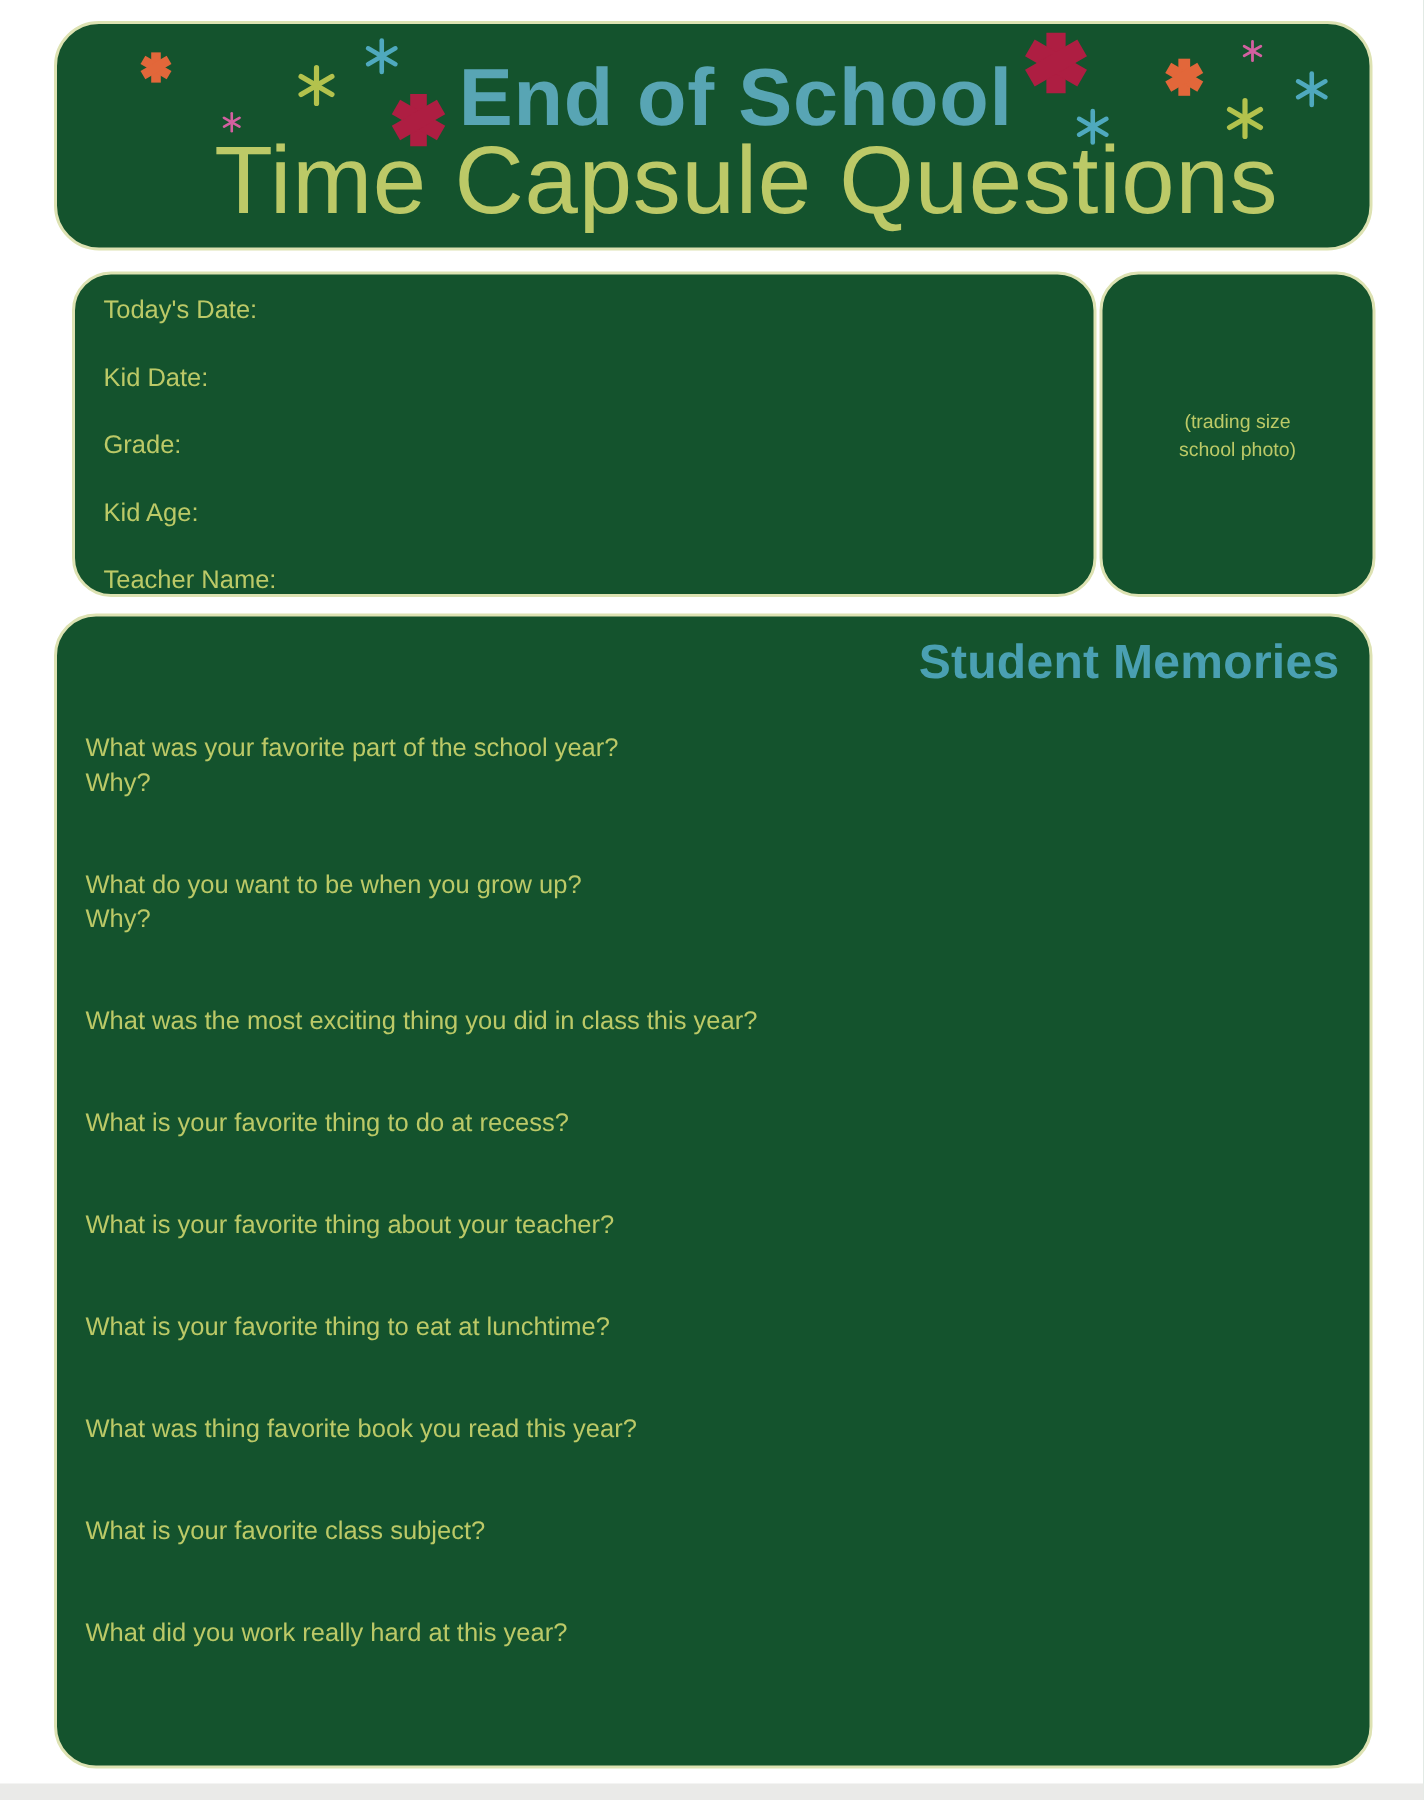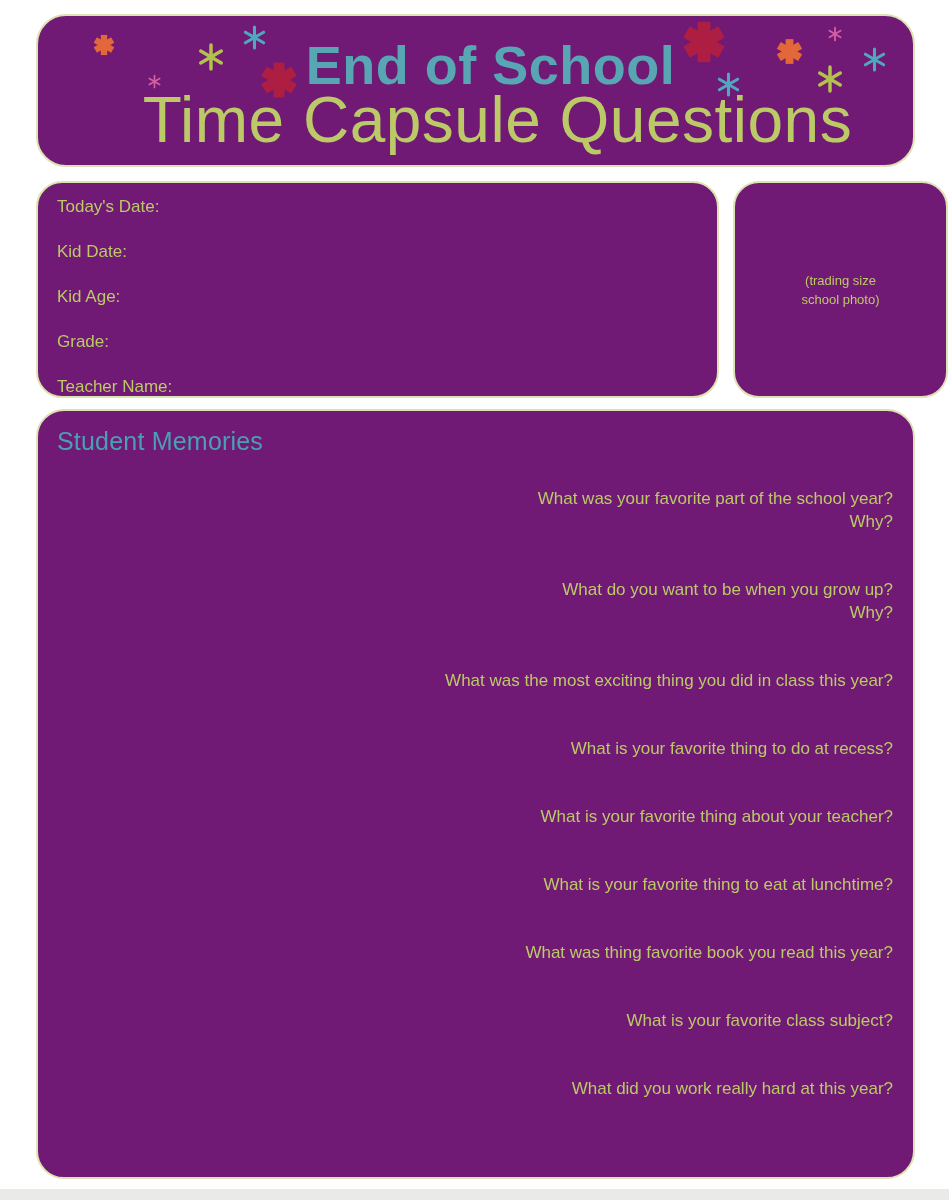--- a/index.html
+++ b/index.html
@@ -6,21 +6,21 @@
   html, body { background: #ffffff; }
   body {
     font-family: "Liberation Sans", sans-serif;
     width: 949px; height: 1200px;
     position: relative; overflow: hidden;
   }
   .page { position: absolute; inset: 0; background: #ffffff; }
 
   .box {
     position: absolute;
-    background: #701a75;
+    background: #14532d;
     border: 2px solid var(--border, #dde2b2);
     border-radius: 28px;
   }
 
   
   .header-box { left: 36px; top: 14px; width: 879px; height: 153px; border-radius: 30px; }
   .deco-layer { position: absolute; inset: 0; pointer-events: none; }
   .title1 {
     position: relative; margin-top: 21px; text-align: center;
     transform: translateX(15px);
@@ -28,37 +28,37 @@
     letter-spacing: 0.5px; color: var(--teal, #58a5b4);
   }
   .title2 {
     position: relative; text-align: center;
     transform: translateX(22px);
     font-size: 64px; line-height: 54px; font-weight: normal;
     letter-spacing: 0.5px; color: var(--green, #bcc967);
   }
 
   
-  .form-box { left: 36px; top: 181px; width: 683px; height: 217px; border-radius: 26px; padding: 14px 0 0 19px; }
+  .form-box { left: 48px; top: 181px; width: 683px; height: 217px; border-radius: 26px; padding: 14px 0 0 19px; }
   .form-row { height: 45px; font-size: 17px; line-height: 20px; color: var(--green, #bcc967); }
 
   
   .photo-box {
-    left: 733px; top: 181px; width: 215px; height: 217px; border-radius: 26px;
+    left: 733px; top: 181px; width: 184px; height: 217px; border-radius: 26px;
     display: flex; align-items: center; justify-content: center;
   }
   .photo-text { text-align: center; font-size: 13px; line-height: 19px; color: var(--green, #bcc967); }
 
   
   .main-box { left: 36px; top: 409px; width: 879px; height: 770px; border-radius: 28px; padding: 14px 20px 0 19px; }
   .section-title {
-    text-align: left; font-size: 25px; line-height: 32px; font-weight: normal;
+    text-align: right; font-size: 32px; line-height: 32px; font-weight: bold;
     color: var(--teal2, #4aa0b2); letter-spacing: 0.2px;
   }
-  .questions { margin-top: 30px; text-align: right; }
+  .questions { margin-top: 30px; }
   .question { margin-bottom: 45px; }
   .qline { font-size: 17px; line-height: 23px; color: var(--green, #bcc967); }
 
   .bottom-strip {
     position: absolute; left: 0; bottom: 0; width: 949px; height: 11px;
     background: #eaeae8;
   }
 </style>
 </head>
 <body>
@@ -124,22 +124,22 @@
         </svg>
       </div>
     <div class="title1">End of School</div>
     <div class="title2">Time Capsule Questions</div>
   </div>
 
   <div class="box form-box">
     <div id="form-fields">
         <div class="form-row">Today's Date:</div>
         <div class="form-row">Kid Date:</div>
+        <div class="form-row">Grade:</div>
         <div class="form-row">Kid Age:</div>
-        <div class="form-row">Grade:</div>
         <div class="form-row">Teacher Name:</div>
       </div>
   </div>
 
   <div class="box photo-box">
     <div class="photo-text">
       <div>(trading size</div>
       <div>school photo)</div>
     </div>
   </div>

